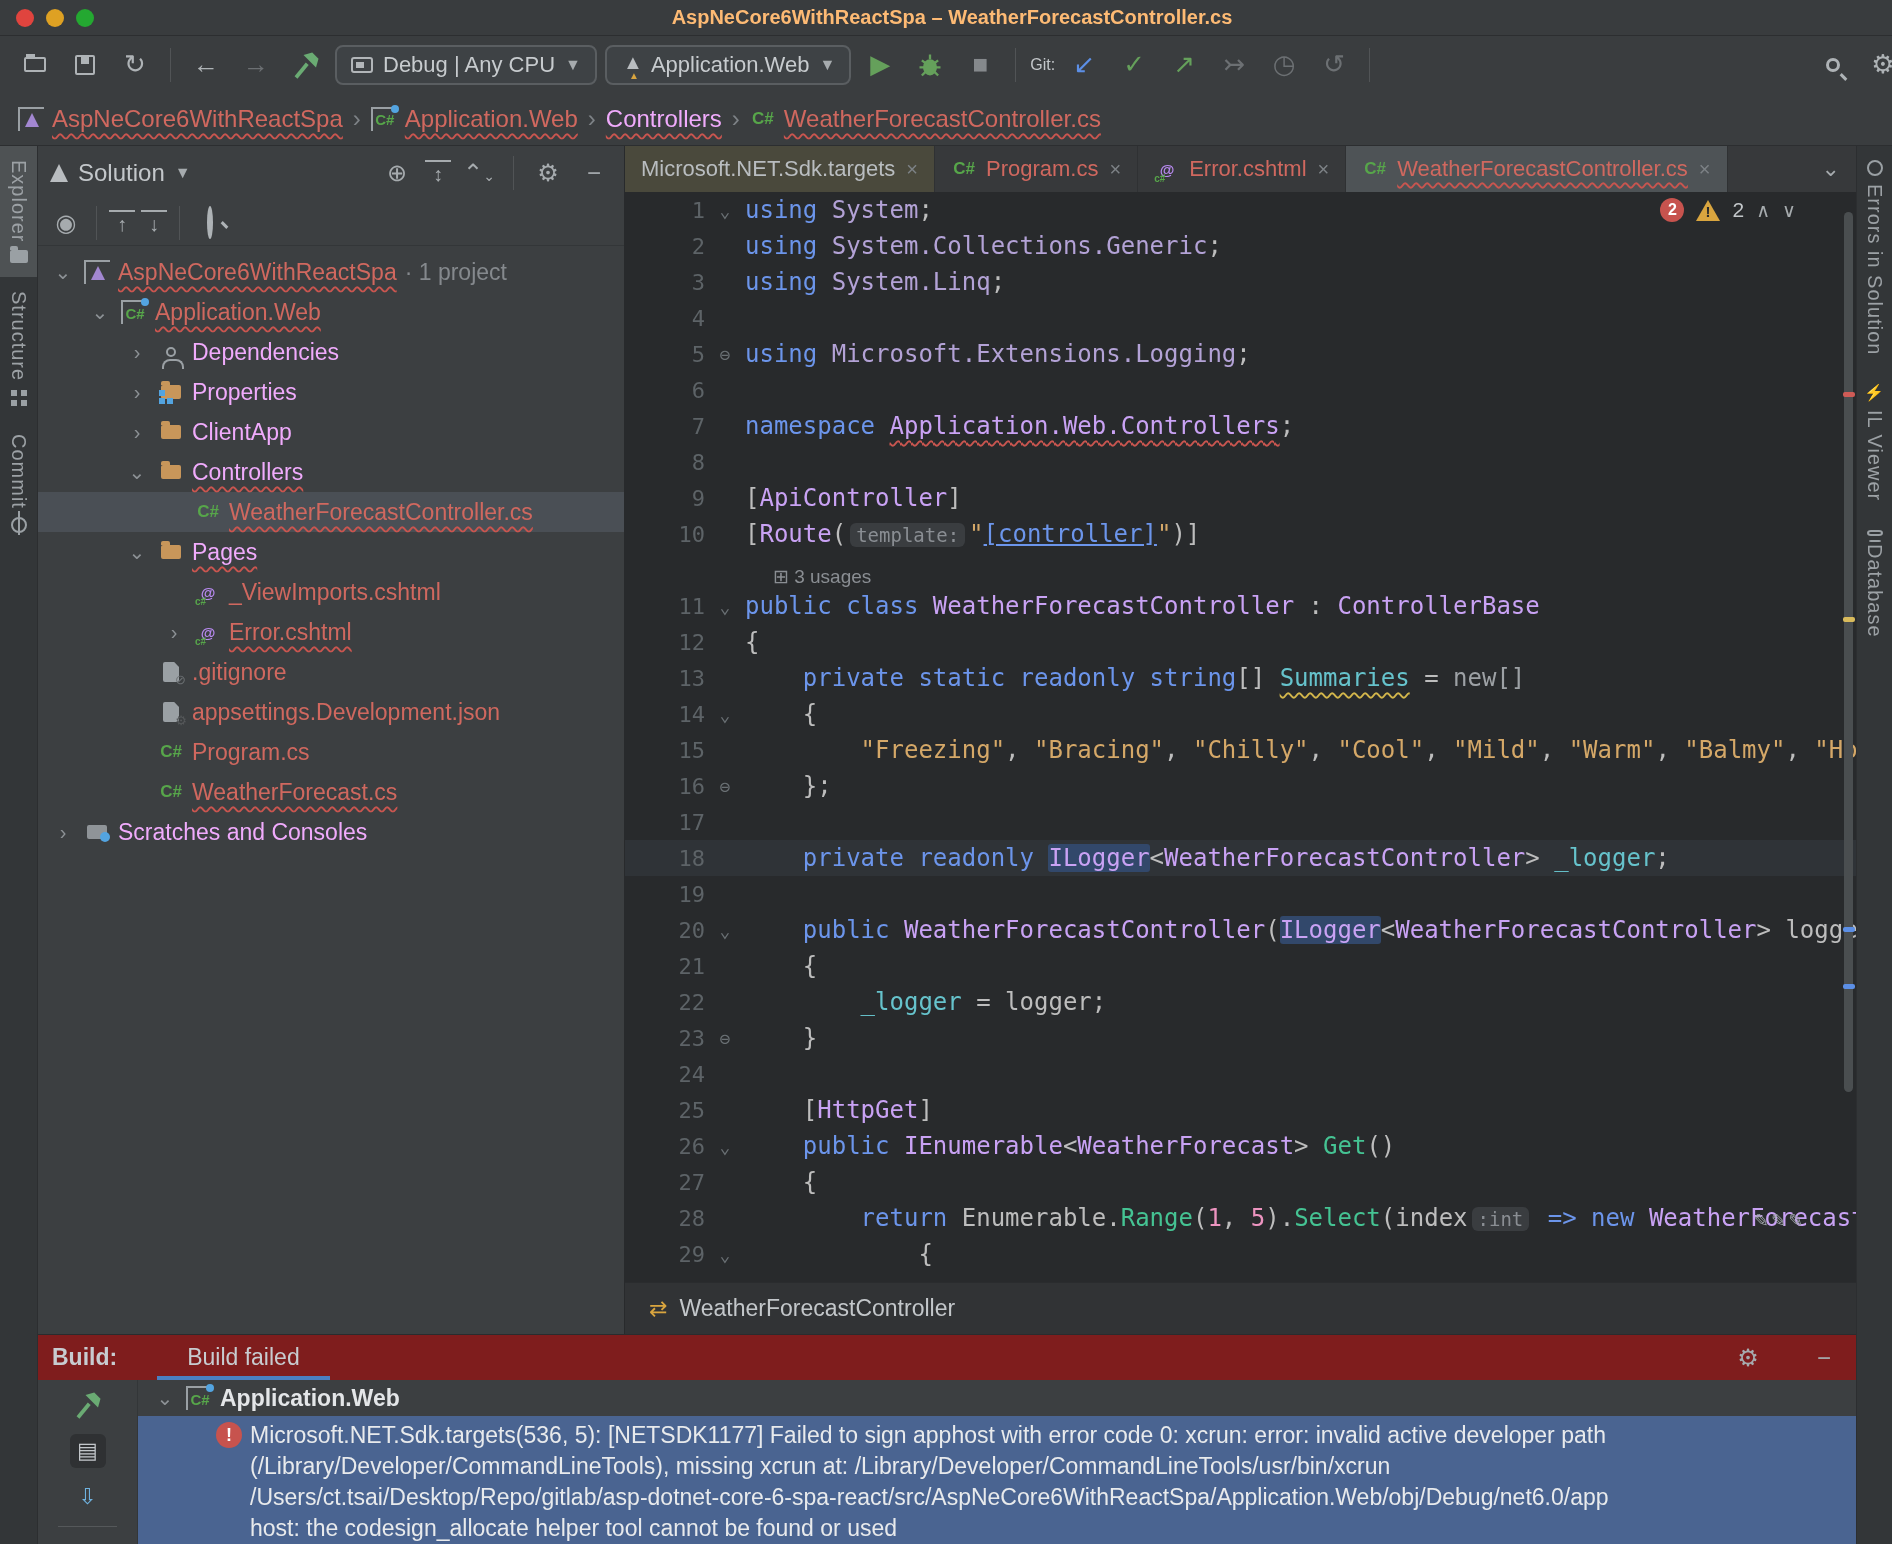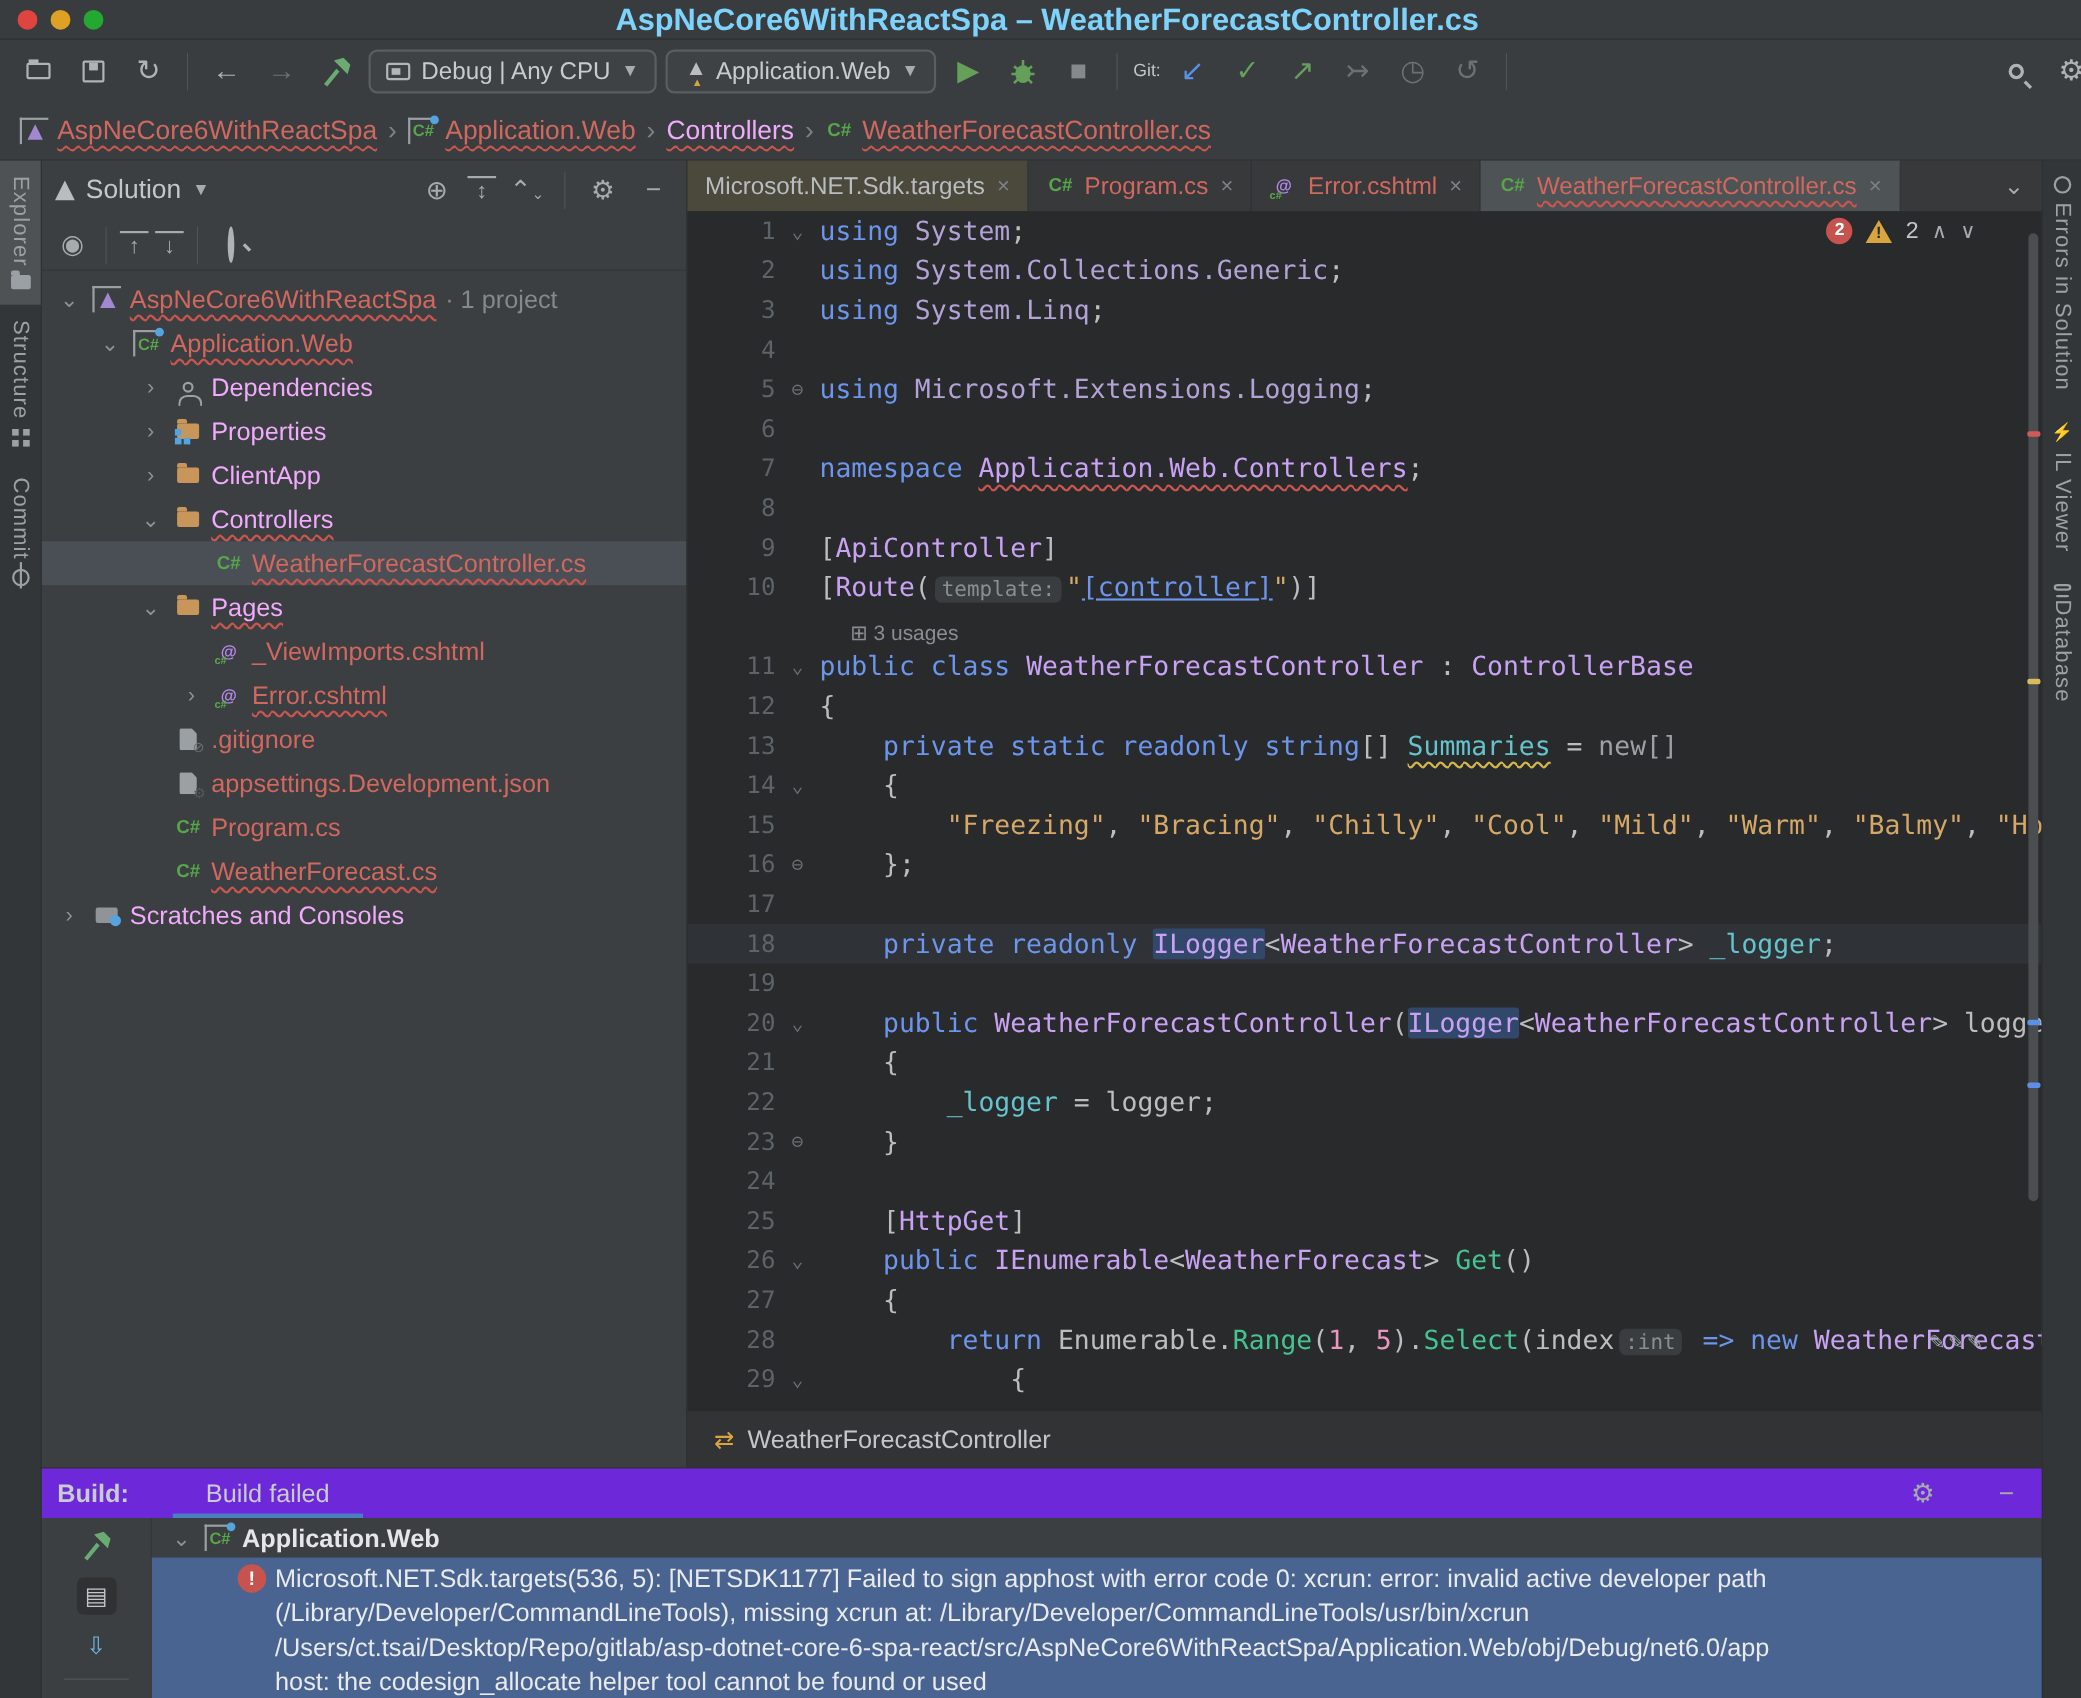--- a/index.html
+++ b/index.html
@@ -7,21 +7,21 @@
     font-family:"Liberation Sans", sans-serif; }
   .app { position:relative; width:1892px; height:1544px; background:#3a3d3f; color:#bcc0c4; }
 
   
   .titlebar { position:absolute; left:0; top:0; right:0; height:36px; background:#393c3e;
     border-bottom:1px solid #2c2e30; display:flex; align-items:center; }
   .lights { display:flex; gap:12px; margin-left:16px; }
   .light { width:18px; height:18px; border-radius:50%; }
   .light.r { background:#e0443e; } .light.y { background:#dea123; } .light.g { background:#24a831; }
   .win-title { position:absolute; left:0; right:0; text-align:center; font-weight:bold;
-    font-size:28px; color:#7dd3fc; pointer-events:none;margin-left:12px; }
+    font-size:20px; color:#fdba74; pointer-events:none;margin-left:12px; }
 
   
   .toolbar { position:absolute; left:0; top:37px; right:0; height:55px; background:#3a3d3f;
     display:flex; align-items:center; gap:8px; padding:0 14px; }
   .tbtn { width:42px; height:40px; display:flex; align-items:center; justify-content:center;
     color:#aeb3b6; font-size:26px; border-radius:6px; }
   .tsep { width:1px; height:34px; background:#515456; margin:0 6px; }
   .chip { height:40px; background:#3e4245; border:2px solid #5a5e61; border-radius:8px;
     display:flex; align-items:center; gap:10px; padding:0 14px; color:#c7cbce; font-size:22px; }
   .chip .carrow { font-size:16px; color:#a6abae; }
@@ -143,21 +143,21 @@
   .chev { color:#a6abae; font-size:19px; }
   .scroll-thumb { position:absolute; right:3px; top:20px; width:9px; height:880px; border-radius:5px; background:#4a4e50; }
   .stripe-mark { position:absolute; right:1px; width:12px; height:5px; border-radius:2px; }
   .pencils { position:absolute; right:50px; bottom:50px; color:#9aa0a4; font-size:22px; letter-spacing:4px; }
   .ed-crumb { height:52px; background:#313335; border-top:1px solid #2a2c2e; display:flex; align-items:center;
     gap:12px; padding:0 24px; font-size:23px; color:#c3c7ca; }
   .class-ic { color:#d9a53f; font-size:22px; }
 
   
   .build { height:210px; display:flex; flex-direction:column; border-top:1px solid #2a2c2e; }
-  .build-head { height:52px; background:#6d28d9; display:flex; align-items:center; padding:0 14px; gap:40px;
+  .build-head { height:52px; background:#7f1d1d; display:flex; align-items:center; padding:0 14px; gap:40px;
     font-size:23px; color:#c8ccd0;justify-content:center; }
   .build-label { font-weight:bold; }
   .build-tab { position:relative; height:100%; display:flex; align-items:center; padding:0 30px; }
   .build-tab::after { content:""; position:absolute; left:0; right:0; bottom:0; height:4px; background:#4a7fc1; }
   .build-head .spacer { flex:1; }
   .build-body { flex:1; background:#3c3f41; display:flex; position:relative; }
   .build-tools { width:100px; display:flex; flex-direction:column; align-items:center; gap:12px; padding-top:8px;
     border-right:1px solid #333638; }
   .btool { width:36px; height:34px; display:flex; align-items:center; justify-content:center; font-size:22px;
     color:#c2c6ca; border-radius:6px; }

